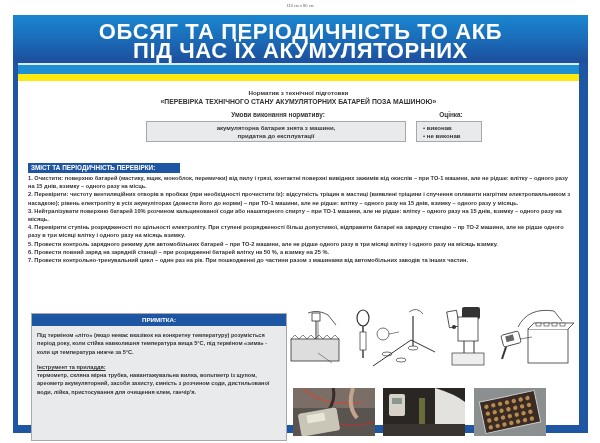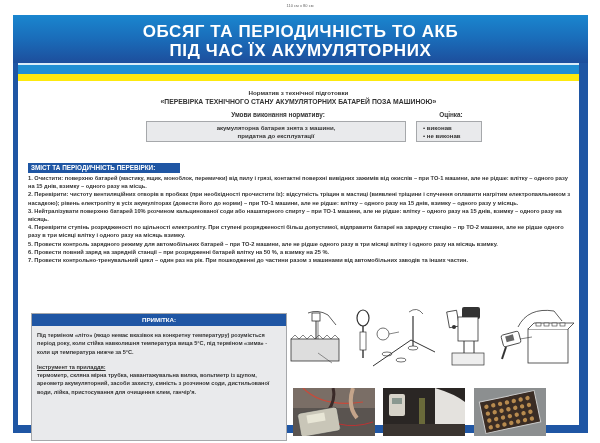--- a/index.html
+++ b/index.html
@@ -9,21 +9,21 @@
     .caption { position: absolute; top: 3px; left: 0; width: 600px; text-align: center; font-size: 4px; color: #666; }
 
     .frame {
       position: absolute; left: 13px; top: 15px; width: 575px; height: 418px;
       background: #1f56a4;
     }
     .header {
       position: absolute; left: 0; top: 0; width: 575px; height: 48px;
       background: linear-gradient(180deg, #1a86cf 0%, #1a6cb9 50%, #1d4e9c 100%);
       color: #fff; text-align: center; font-weight: bold;
-      font-size: 17px; line-height: 19px; letter-spacing: 0.6px; padding-top: 7px;
+      font-size: 22px; line-height: 19px; letter-spacing: 0.6px; padding-top: 7px;
     }
     .stripe-white { position: absolute; left: 5px; top: 48px; width: 561px; height: 2px; background: #d8ecf8; }
     .stripe-blue { position: absolute; left: 5px; top: 50px; width: 561px; height: 9px; background: #1f8fd4; }
     .stripe-yellow { position: absolute; left: 5px; top: 59px; width: 561px; height: 7px; background: #fde90e; }
 
     .content {
       position: absolute; left: 5px; top: 66px; width: 561px; height: 344px; background: #ffffff;
     }
 
     .norm-sub { position: absolute; top: 8px; left: 0; width: 561px; text-align: center; font-size: 6.2px; font-weight: bold; color: #333; }

